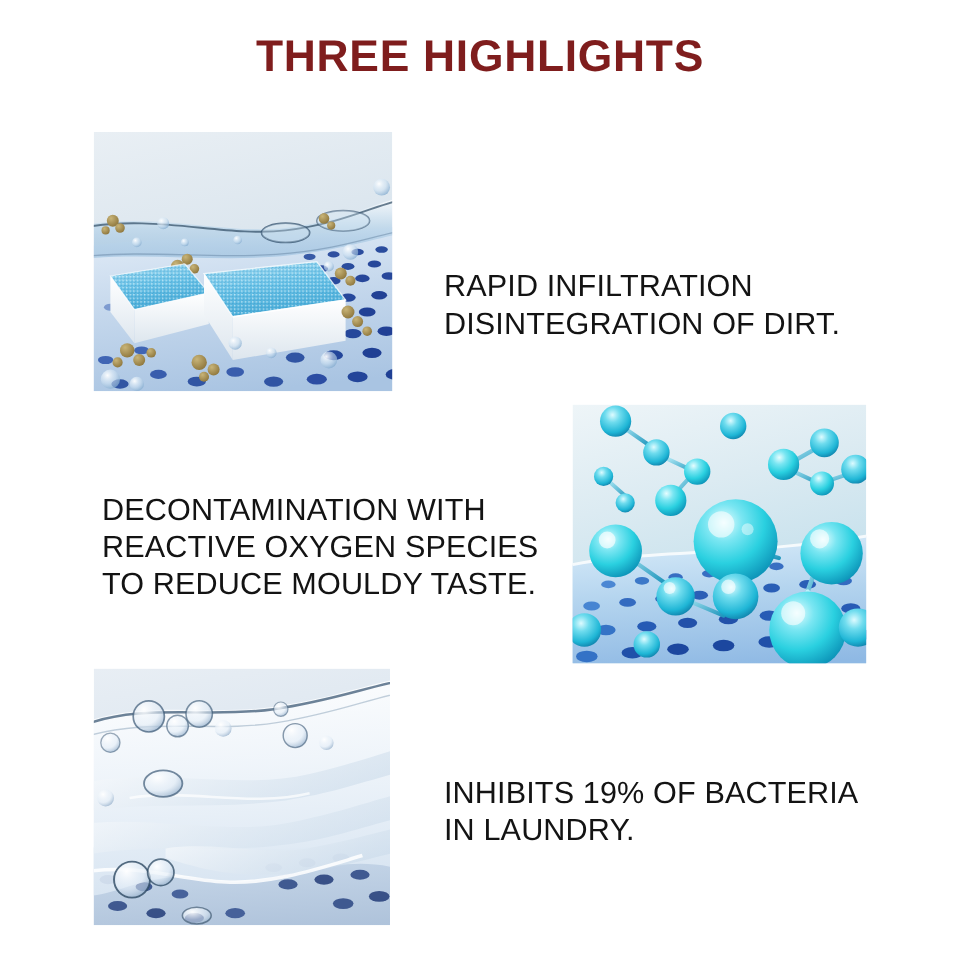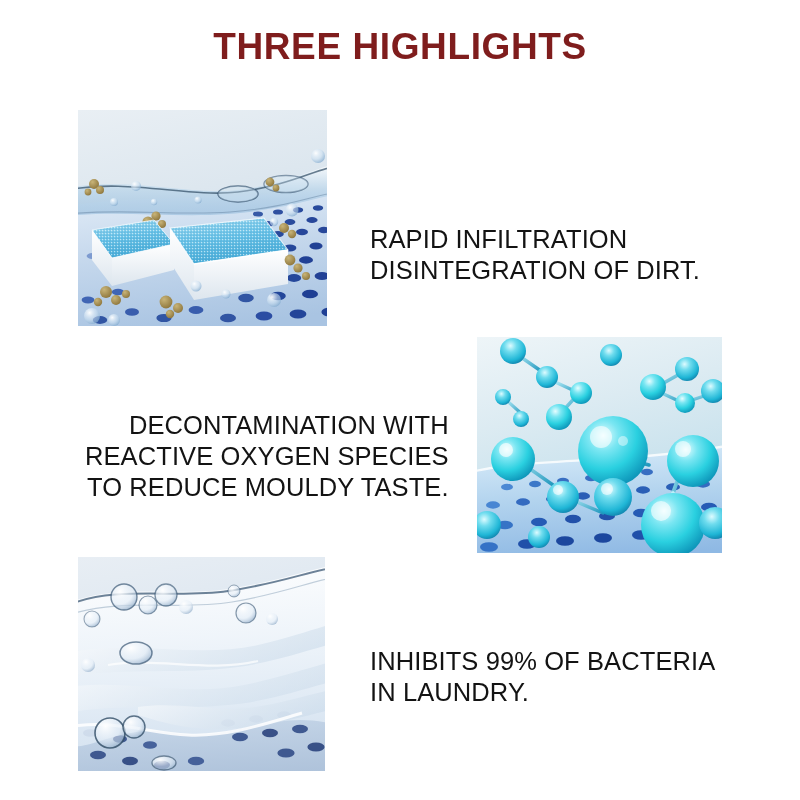--- a/index.html
+++ b/index.html
@@ -36,21 +36,21 @@
     position: absolute;
     font-family: "Liberation Sans", sans-serif;
     font-weight: 400;
     font-size: 25.5px;
     line-height: 31px;
     color: #131313;
     letter-spacing: 0.1px;
     white-space: pre-line;
   }
   #text-rapid        { left: 370px; top: 192px; margin-top: 32px; }
-  #text-decontam     { left: 85px;  top: 410px; text-align: right; }
+  #text-decontam     { left: 85px;  top: 410px; }
   #text-inhibits     { left: 370px; top: 646px; }
 
   
   .photo {
     position: absolute;
     overflow: hidden;
   }
   #photo-tablets   { left: 78px;  top: 110px; width: 249px; height: 216px; }
   #photo-molecules { left: 477px; top: 337px; width: 245px; height: 216px; }
   #photo-water     { left: 78px;  top: 557px; width: 247px; height: 214px; }
@@ -452,14 +452,14 @@
       <circle cx="32" cy="176" r="15" fill="url(#w-bub)"></circle>
       <circle cx="32" cy="176" r="15" fill="none" stroke="#2e4a63" stroke-opacity="0.8" stroke-width="1.6"></circle>
       <circle cx="56" cy="170" r="11" fill="url(#w-bub)"></circle>
       <circle cx="56" cy="170" r="11" fill="none" stroke="#2e4a63" stroke-opacity="0.75" stroke-width="1.4"></circle>
       <ellipse cx="86" cy="206" rx="12" ry="7" fill="url(#w-bub)"></ellipse>
       <ellipse cx="86" cy="206" rx="12" ry="7" fill="none" stroke="#2e4a63" stroke-opacity="0.6" stroke-width="1.3"></ellipse>
     </g>
   </svg>
 </div>
 
-<div class="feature-text" id="text-inhibits">INHIBITS 99% OF BACTERIA
+<div class="feature-text" id="text-inhibits">INHIBITS 19% OF BACTERIA
 IN LAUNDRY.</div>
 
 </body></html>

